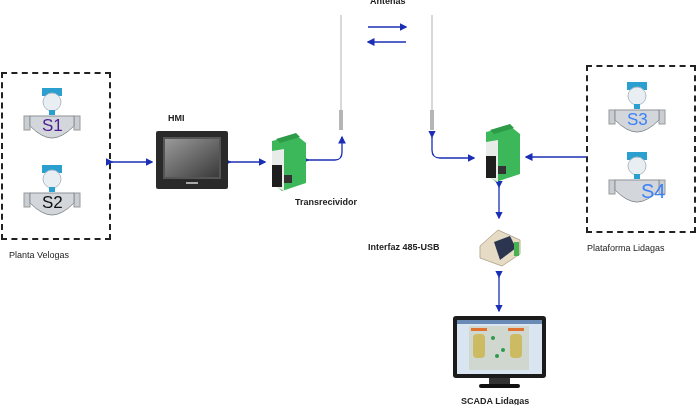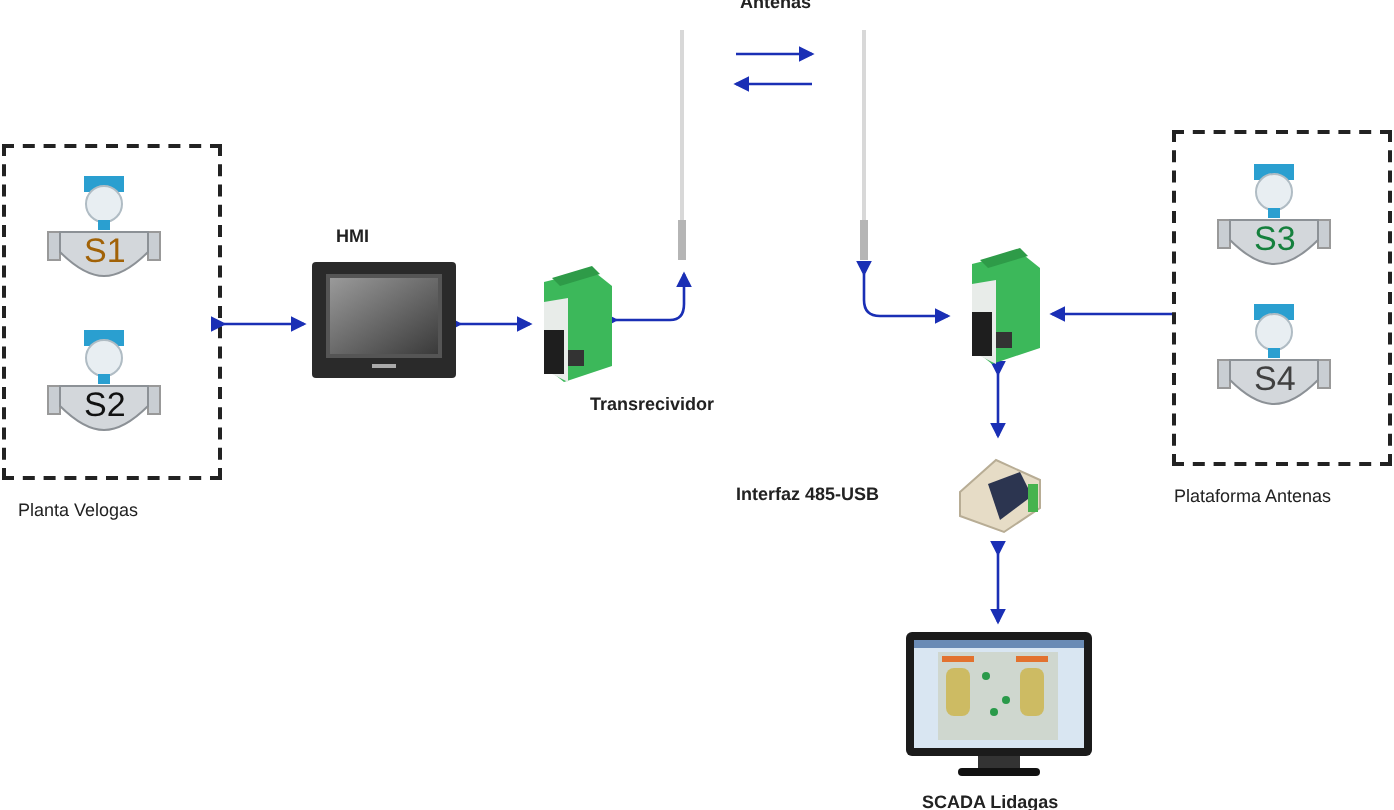--- a/index.html
+++ b/index.html
@@ -12,21 +12,21 @@
   .dev { position:absolute; }
 </style>
 </head>
 <body>
 
 <div class="group" style="left:1px; top:72px; width:110px; height:168px;"></div>
 <div class="group" style="left:586px; top:65px; width:110px; height:168px;"></div>
 
 <div class="lbl b" style="left:370px; top:-4px;">Antenas</div>
 <div class="lbl" style="left:9px; top:250px;">Planta Velogas</div>
-<div class="lbl" style="left:587px; top:243px;">Plataforma Antenas</div>
+<div class="lbl" style="left:587px; top:243px;">Plataforma Lidagas</div>
 <div class="lbl b" style="left:168px; top:113px;">HMI</div>
 <div class="lbl b" style="left:263px; top:197px;margin-left:32px;">Transrecividor</div>
 <div class="lbl b" style="left:368px; top:242px;">Interfaz 485-USB</div>
 <div class="lbl b" style="left:461px; top:396px;">SCADA Lidagas</div>
 
 <svg class="wires" width="697" height="405">
   <defs>
     <marker id="ah" markerWidth="6" markerHeight="6" refX="5" refY="3" orient="auto">
       <path d="M0,0 L6,3 L0,6 z" fill="#1a2fb5"></path>
     </marker>
@@ -54,39 +54,39 @@
       <rect x="52" y="30" width="6" height="14" fill="#c9ced3" stroke="#999"></rect>
       <path d="M8,30 L52,30 L52,40 Q40,52 30,52 Q20,52 8,40 Z" fill="#d3d7db" stroke="#8c9196"></path>
     </g>
   </defs>
 </svg>
 
 <div class="dev" style="left:22px; top:86px; width:60px; height:54px;">
   <svg width="60" height="54">
       <use href="#sensor"></use>
     </svg>
-  <div style="position:absolute; left:20px; top:30px; font-size:17px; color:#a16207;text-align:center;">S1</div>
+  <div style="position:absolute; left:20px; top:30px; font-size:17px; color:#4c1d95;text-align:center;">S1</div>
 </div>
 <div class="dev" style="left:22px; top:163px; width:60px; height:54px;">
   <svg width="60" height="54">
       <use href="#sensor"></use>
     </svg>
   <div style="position:absolute; left:20px; top:30px; font-size:17px; color:#111;">S2</div>
 </div>
 <div class="dev" style="left:607px; top:80px; width:60px; height:54px;">
   <svg width="60" height="54">
       <use href="#sensor"></use>
     </svg>
-  <div style="position:absolute; left:20px; top:30px; font-size:17px; color:#15803d;text-align:center;">S3</div>
+  <div style="position:absolute; left:20px; top:30px; font-size:17px; color:#3b82f6;text-align:center;">S3</div>
 </div>
 <div class="dev" style="left:607px; top:150px; width:60px; height:54px;">
   <svg width="60" height="54">
       <use href="#sensor"></use>
     </svg>
-  <div style="position:absolute; left:20px; top:30px; font-size:17px; color:#404040;">S4</div>
+  <div style="position:absolute; left:34px; top:30px; font-size:20px; color:#3b82f6;">S4</div>
 </div>
 
 <div class="dev" style="left:156px; top:131px; width:72px; height:58px;">
   <svg width="72" height="58">
     <rect x="0" y="0" width="72" height="58" rx="2" fill="#2a2a2a"></rect>
     <rect x="7" y="6" width="58" height="42" fill="#555"></rect>
     <defs>
         <linearGradient id="scr" x1="0" y1="0" x2="1" y2="1">
           <stop offset="0" stop-color="#9a9a9a"></stop>
           <stop offset="1" stop-color="#3a3a3a"></stop>

